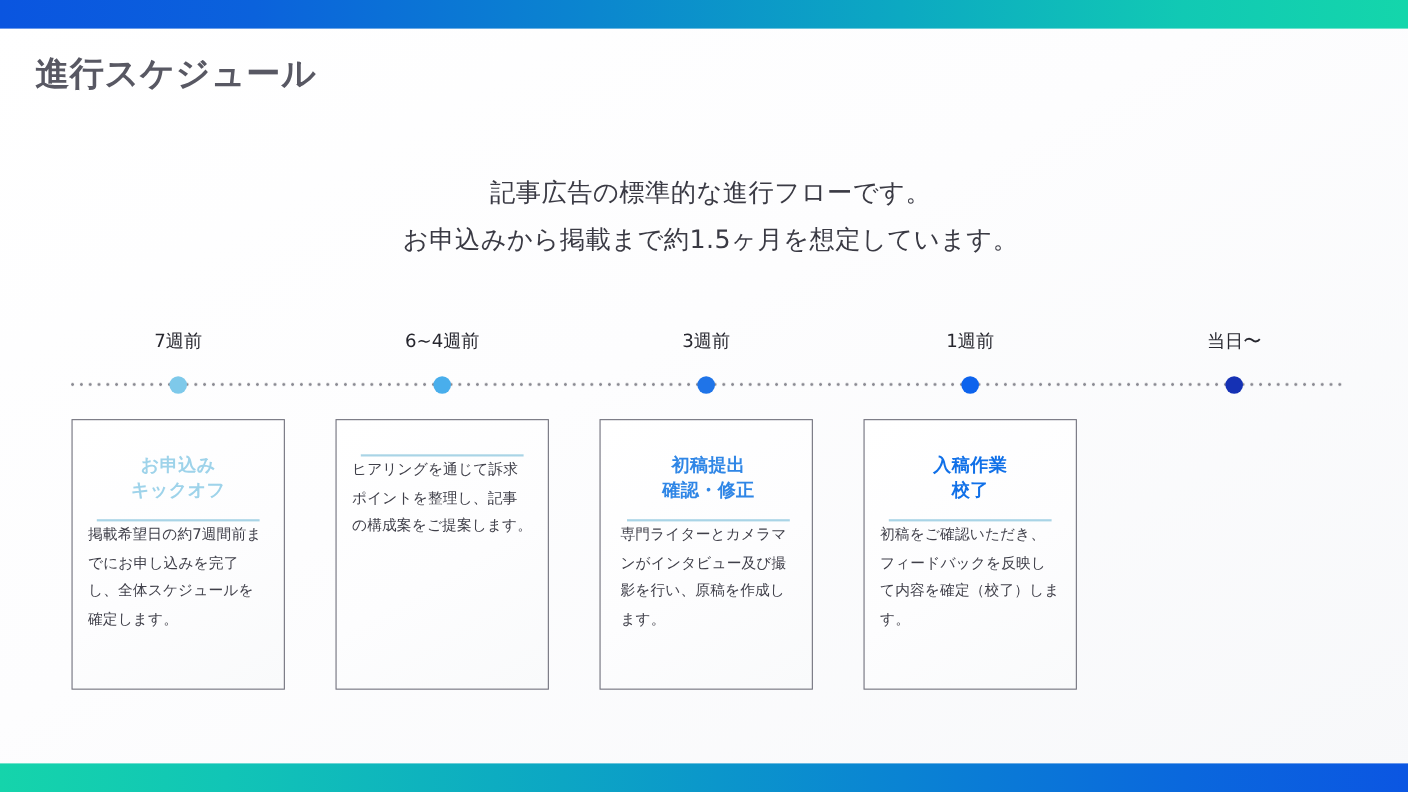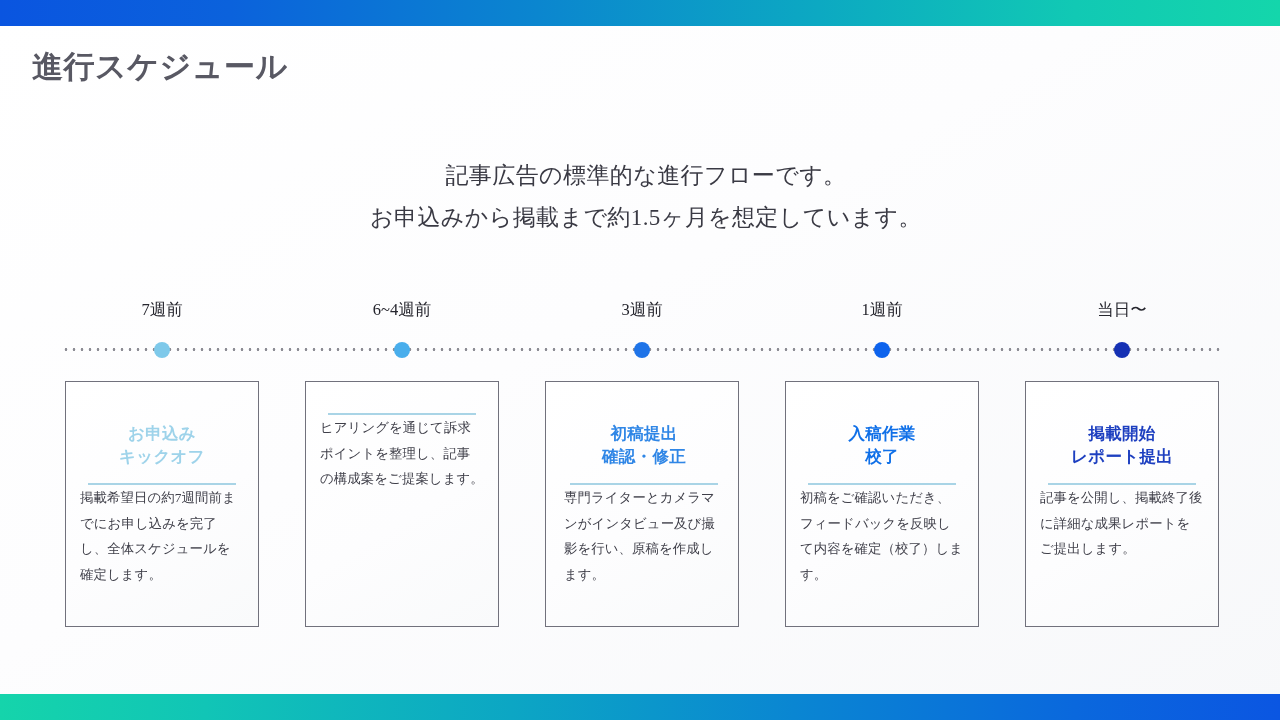--- a/index.html
+++ b/index.html
@@ -15,21 +15,20 @@
     background: #ffffff;
     position: relative;
   }
 
   .slide {
     position: relative;
     width: 1280px;
     height: 720px;
     background: linear-gradient(150deg, #ffffff 0%, #fdfdfe 45%, #f7f8fa 100%);
     overflow: hidden;
-    font-family: Liberation Serif, serif;
   }
 
   
   .bar {
     position: absolute;
     left: 0;
     width: 1280px;
     height: 26px;
   }
   .bar-top {
@@ -130,21 +129,21 @@
     background: linear-gradient(150deg, #ffffff 0%, #fdfdfe 55%, #f9fafb 100%);
     padding: 16px 14px 14px 14px;
   }
 
   .card-title {
     text-align: center;
     font-size: 16.5px;
     font-weight: bold;
     line-height: 23px;
     letter-spacing: 0.3px;
-    margin-top: 24px;
+    margin-top: 13px;
   }
   .card-title .ct-line { display: block; white-space: nowrap; }
 
   .card-divider {
     width: 148px;
     height: 2px;
     margin: 15px auto 0 auto;
     background: #a9d4e6;
   }
 
@@ -219,23 +218,15 @@
         <div class="card-body">専門ライターとカメラマンがインタビュー及び撮影を行い、原稿を作成します。</div>
       </div>
       <div class="card" style="left: 785px;">
         <div class="card-title" style="color: rgb(16, 112, 232);">
           <span class="ct-line">入稿作業</span>
           <span class="ct-line">校了</span>
         </div>
         <div class="card-divider"></div>
         <div class="card-body">初稿をご確認いただき、フィードバックを反映して内容を確定（校了）します。</div>
       </div>
-      <div class="card" style="left: 1025px;">
-        <div class="card-title" style="color: rgb(29, 63, 192);">
-          <span class="ct-line">掲載開始</span>
-          <span class="ct-line">レポート提出</span>
-        </div>
-        <div class="card-divider"></div>
-        <div class="card-body">記事を公開し、掲載終了後に詳細な成果レポートをご提出します。</div>
-      </div>
     </div>
 
 </div>
 
 </body></html>

